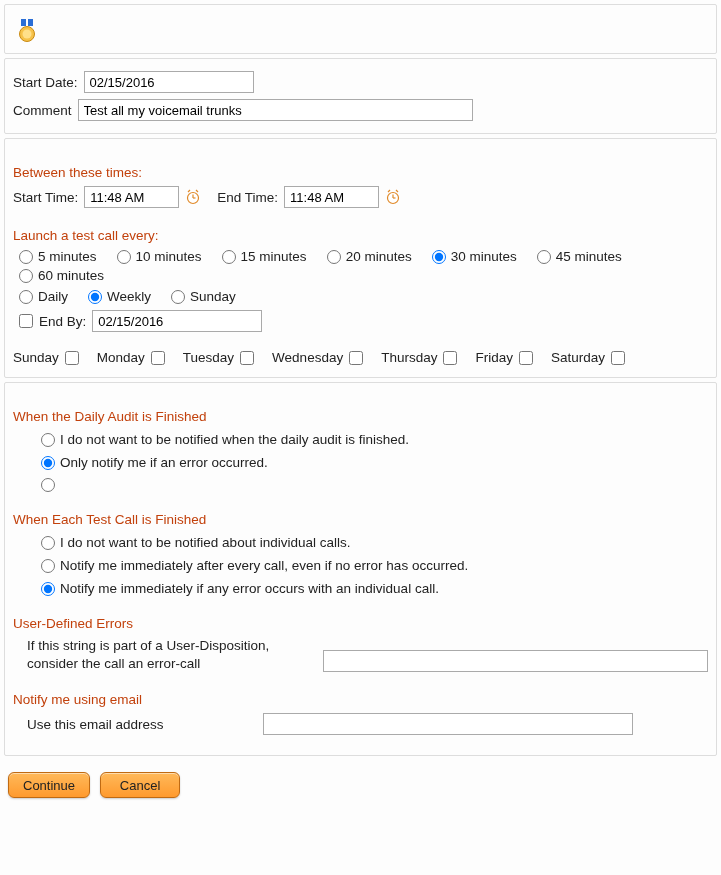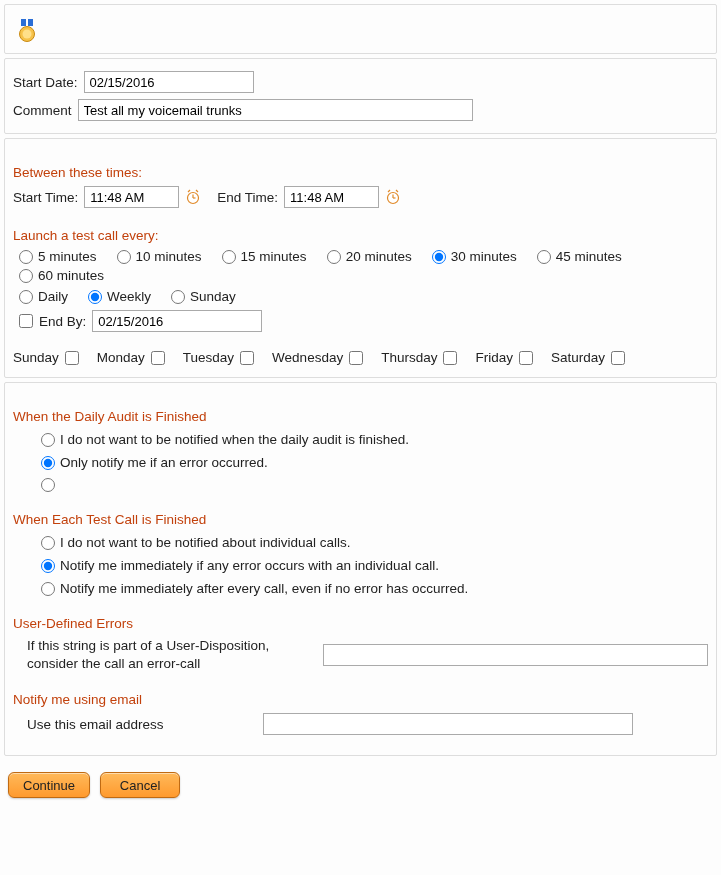--- a/index.html
+++ b/index.html
@@ -263,31 +263,31 @@
       </div>
   </div>
 
   <div class="section-label">When Each Test Call is Finished</div>
   <div class="notif-radio-group">
     <div class="radio-item">
         <input type="radio" name="call" style="">
         <span>I do not want to be notified about individual calls.</span>
       </div>
     <div class="radio-item">
+        <input type="radio" name="call" style="">
+        <span>Notify me immediately after every call, even if no error has occurred.</span>
+      </div>
+    <div class="radio-item">
         <input type="radio" name="call" checked="" style="">
         <span>Notify me immediately if any error occurs with an individual call.</span>
       </div>
-    <div class="radio-item">
-        <input type="radio" name="call" style="">
-        <span>Notify me immediately after every call, even if no error has occurred.</span>
-      </div>
   </div>
 
   <div class="section-label">User-Defined Errors</div>
-  <div class="row" style="padding-left:14px; align-items:center;">
+  <div class="row" style="padding-left:14px; align-items:flex-end;">
     <span style="width:290px; line-height:1.3;">If this string is part of a User-Disposition, consider the call an error-call</span>
     <input type="text" class="txt" style="flex: 1 1 0%; min-width: 380px;" value="">
   </div>
 
   <div class="section-label">Notify me using email</div>
   <div class="row" style="padding-left:14px;">
     <span style="width:230px;">Use this email address</span>
     <input type="text" class="txt" style="width: 370px;" value="">
   </div>
 </div>

